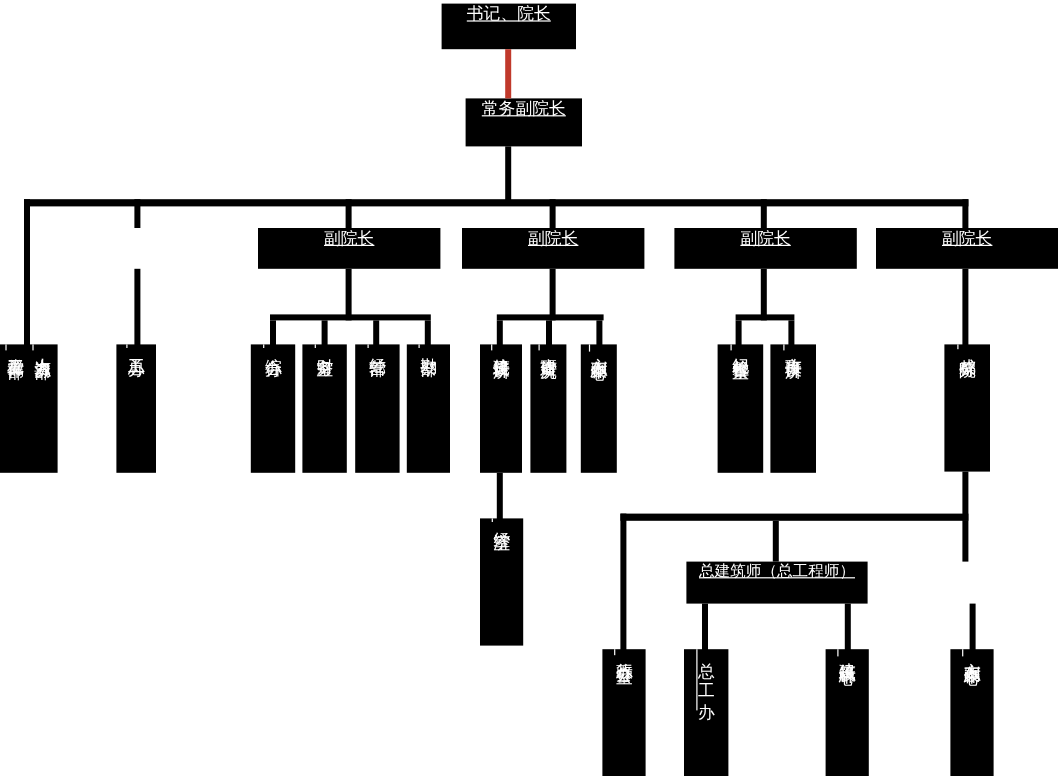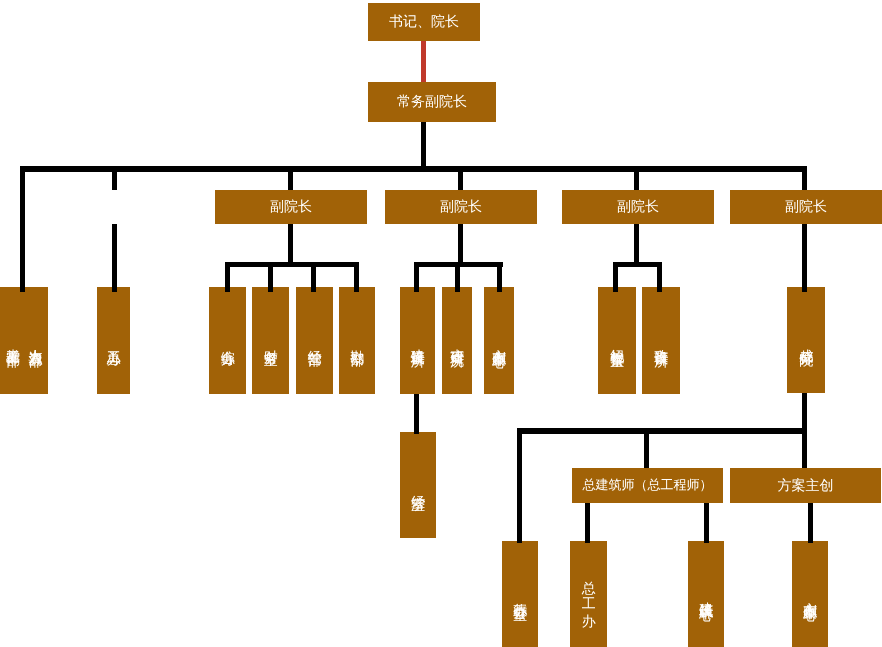--- a/index.html
+++ b/index.html
@@ -5,23 +5,23 @@
   html,body{margin:0;padding:0;background:#ffffff;}
   #canvas{
     position:relative;width:882px;height:647px;background:#ffffff;
     font-family:"Liberation Sans","DejaVu Sans",sans-serif;overflow:hidden;
   }
   
   .ln{position:absolute;background:#000000;z-index:3;}
   .ln.red{background:#C0392B;}
   
   .node{
-    position:absolute;background:#a16207;color:#ffffff;z-index:2;
-    display:flex;align-items:center;justify-content:center;
-    font-size:14px;line-height:1.25;text-align:center;box-sizing:border-box;
+    position:absolute;background:#000000;color:#ffffff;z-index:2;
+    display:flex;align-items:flex-start;justify-content:center;
+    font-size:14px;line-height:1.25;text-align:center;box-sizing:border-box;text-decoration:underline;
   }
   .vt{writing-mode:vertical-rl;text-orientation:upright;letter-spacing:1px;}
   .spread .vt{letter-spacing:17px;}
   .dual{gap:5px;}
   
   .c1{left:421px;top:41px;width:5px;height:41px;}
   .c2{left:421px;top:122px;width:5px;height:48px;}
   .c3{left:20px;top:166px;width:787px;height:6px;}
   .c4{left:20px;top:166px;width:5px;height:126px;}
   .c5{left:112px;top:166px;width:5px;height:24px;}
@@ -50,21 +50,21 @@
   .c28{left:802px;top:393px;width:5px;height:41px;}
   .c29{left:517px;top:428px;width:290px;height:6px;}
   .c30{left:517px;top:428px;width:5px;height:115px;}
   .c31{left:644px;top:434px;width:5px;height:34px;}
   .c32{left:802px;top:434px;width:5px;height:34px;}
   .c33{left:585px;top:503px;width:5px;height:40px;}
   .c34{left:704px;top:503px;width:5px;height:40px;}
   .c35{left:808px;top:503px;width:5px;height:40px;}
   
   .b-shuji{left:368px;top:3px;width:112px;height:38px;}
-  .b-changwu{left:368px;top:82px;width:128px;height:40px;}
+  .b-changwu{left:388px;top:82px;width:97px;height:40px;}
   .b-fuzong{left:38px;top:190px;width:152px;height:34px;}
   .b-fy1{left:215px;top:190px;width:152px;height:34px;}
   .b-fy2{left:385px;top:190px;width:152px;height:34px;}
   .b-fy3{left:562px;top:190px;width:152px;height:34px;}
   .b-fy4{left:730px;top:190px;width:152px;height:34px;}
   .b-dqrl{left:0px;top:287px;width:48px;height:107px;}
   .b-zgb{left:97px;top:287px;width:33px;height:107px;}
   .b-zhb{left:209px;top:287px;width:37px;height:107px;}
   .b-cws{left:252px;top:287px;width:37px;height:107px;}
   .b-jyb{left:296px;top:287px;width:37px;height:107px;}
@@ -181,23 +181,20 @@
   <div class="node b-cdfy">
     <span class="vt">成都分院</span>
   </div>
 
   <div class="node b-jjs">
     <span class="vt">经济室</span>
   </div>
   <div class="node b-zjzs">
     <span>总建筑师（总工程师）</span>
   </div>
-  <div class="node b-fazc">
-    <span>方案主创</span>
-  </div>
 
   <div class="node b-xzbgs">
     <span class="vt">行政办公室</span>
   </div>
   <div class="node spread b-zgb2">
     <span class="vt">总工办</span>
   </div>
   <div class="node b-jzsjzx">
     <span class="vt">建筑设计中心</span>
   </div>

